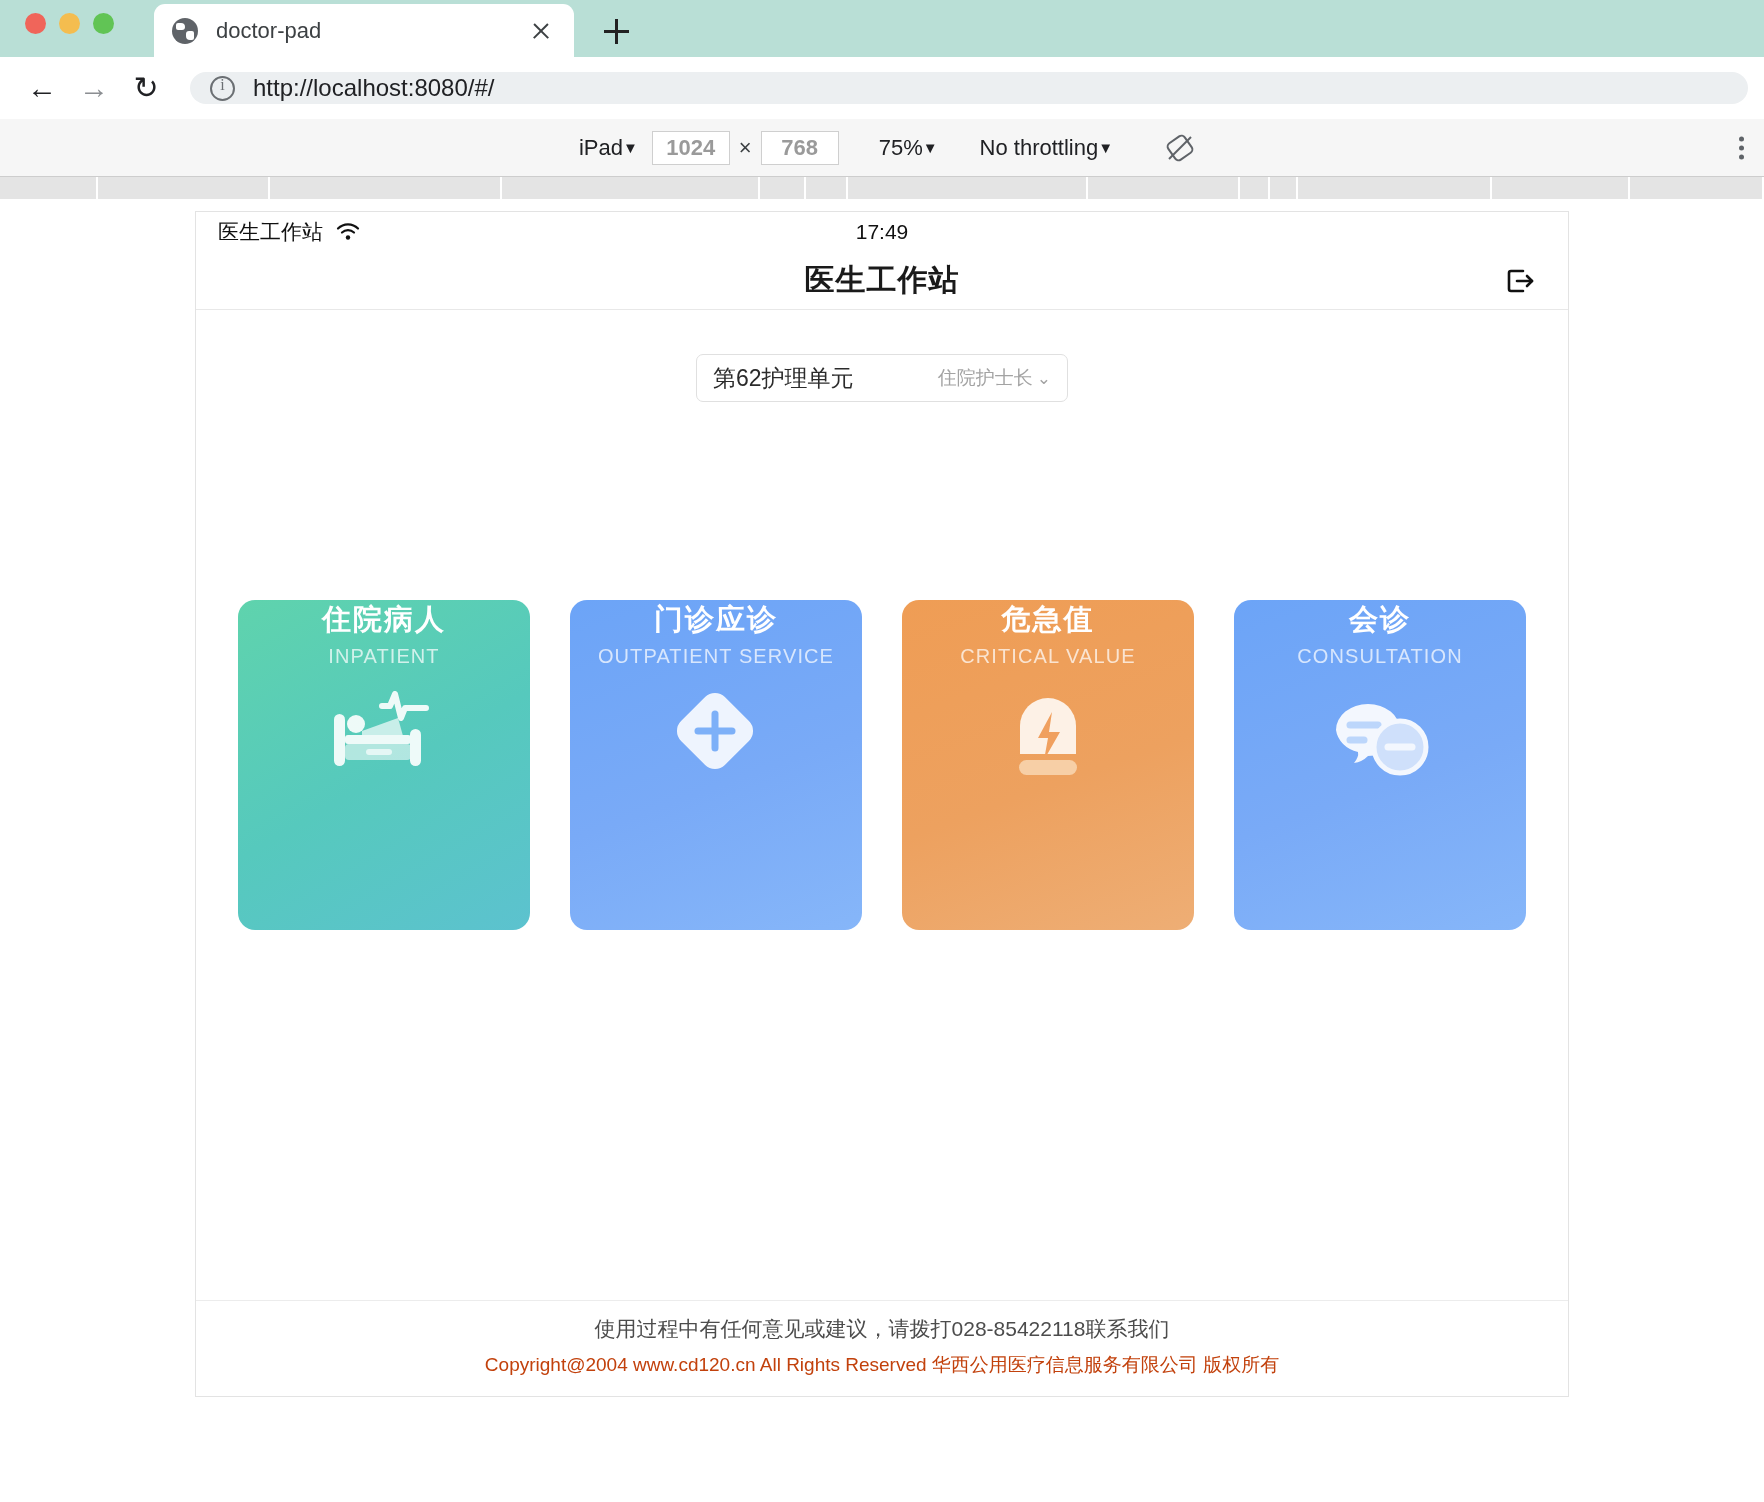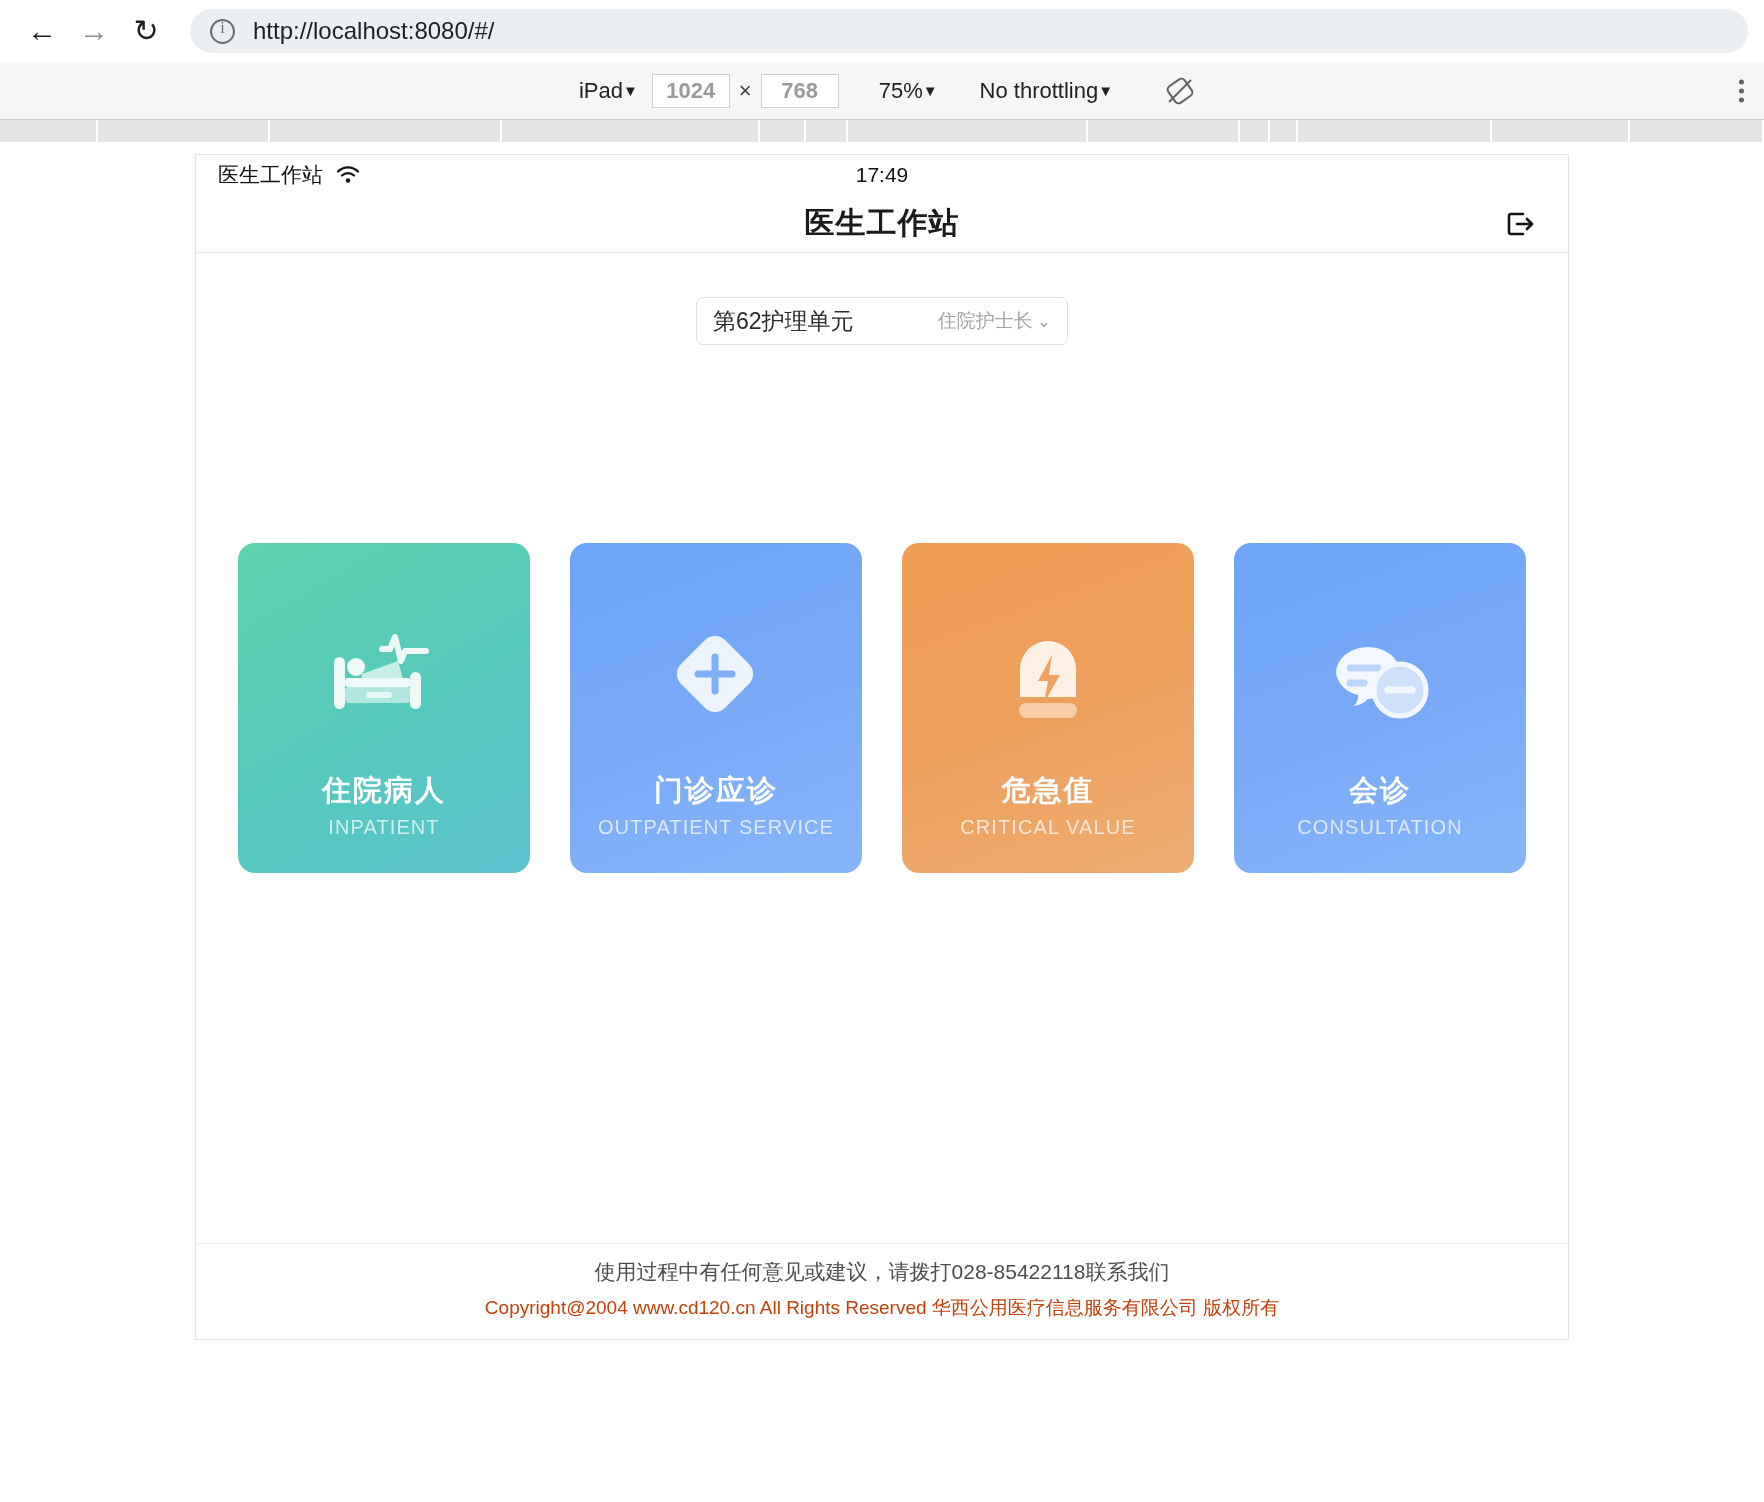--- a/index.html
+++ b/index.html
@@ -83,21 +83,21 @@
   .arrow-left, .arrow-right {
     position: absolute; left: 50%; top: 50%; transform: translate(-50%,-50%);
     font-size: 30px; color: #202124; line-height: 1;
   }
   .arrow-right { color: #8b8e92; }
   .reload {
     position: absolute; left: 50%; top: 50%; transform: translate(-50%,-50%);
     font-size: 30px; color: #202124; line-height: 1;
   }
   .urlbox {
-    flex: 1; height: 44px; background: #eceff1; border-radius: 22px;
+    flex: 1; height: 32px; background: #eceff1; border-radius: 22px;
     display: flex; align-items: center; padding: 6px 20px; margin-left: 18px;
   }
   .info-icon {
     width: 25px; height: 25px; border: 2px solid #6b6f73; border-radius: 50%;
     position: relative; flex: 0 0 25px;
   }
   .info-icon::before {
     content: "i"; position: absolute; left: 0; right: 0; top: -2px; text-align: center;
     font-size: 16px; color: #6b6f73; font-family: "Liberation Serif", serif;
   }
@@ -180,21 +180,21 @@
   .ward-name { font-size: 23px; color: #2b2b2b; }
   .ward-role { font-size: 19px; color: #a3a3a3; display: flex; align-items: center; gap: 4px; }
   .chev { font-size: 17px; color: #a3a3a3; }
 
   .cards {
     margin-top: 198px;
     display: flex; gap: 40px;
   }
   .card {
     width: 292px; height: 330px; border-radius: 17px;
-    display: flex; flex-direction: column; align-items: center; justify-content: flex-end;
+    display: flex; flex-direction: column; align-items: center; justify-content: flex-start;
     padding-bottom: 34px;
     position: relative; overflow: hidden;
   }
   .card-icon {
     position: absolute; top: 84px; left: 50%; transform: translateX(-50%);
     width: 120px; height: 110px;
   }
   .card-cn {
     font-size: 29px; color: #ffffff; font-weight: bold; letter-spacing: 2px;
     margin-bottom: 5px;
@@ -213,20 +213,33 @@
     text-align: center; flex: 0 0 auto;
   }
   .footer-line1 { font-size: 21px; color: #4c4c4c; margin-bottom: 9px; }
   .footer-line2 { font-size: 19px; color: #c2410c; }
 </style>
 </head>
 <body>
 
 <div class="browser">
 
+  <div class="tabstrip">
+    <div class="traffic">
+      <span class="dot red"></span>
+      <span class="dot yellow"></span>
+      <span class="dot green"></span>
+    </div>
+    <div class="tab">
+      <span class="tab-favicon"></span>
+      <span class="tab-title">doctor-pad</span>
+      <span class="tab-close"></span>
+    </div>
+    <div class="newtab"></div>
+  </div>
 
   <div class="omnibar">
     <div class="navbtn">
         <span class="arrow-left">←</span>
       </div>
     <div class="navbtn">
         <span class="arrow-right">→</span>
       </div>
     <div class="navbtn">
         <span class="reload">↻</span>

